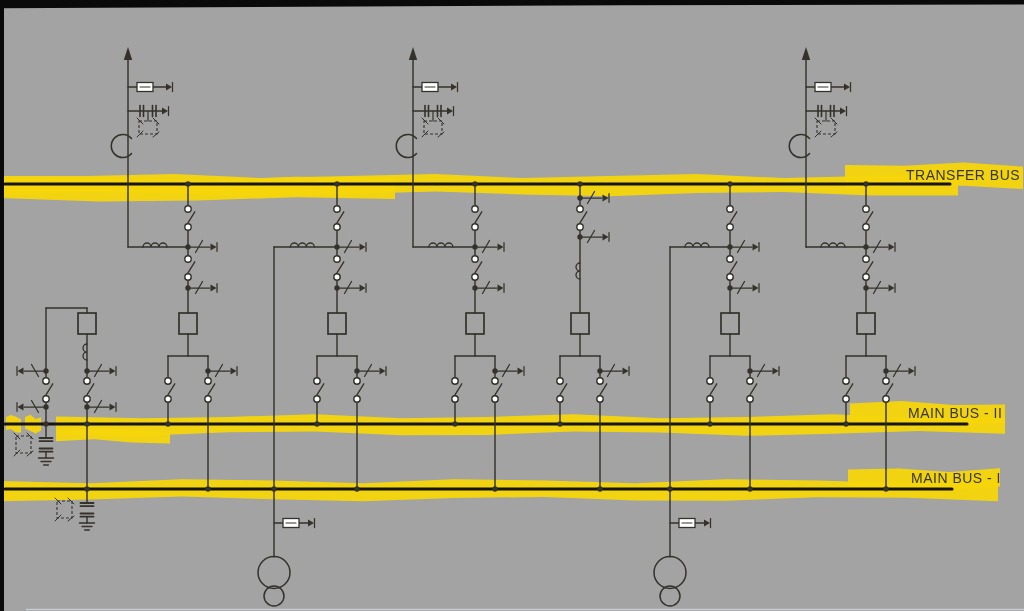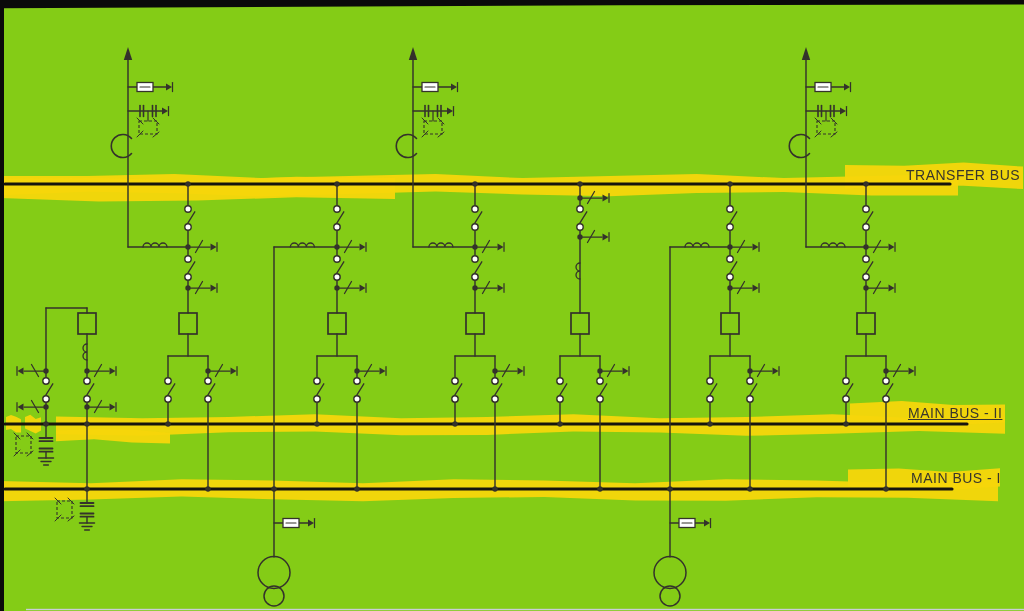--- a/index.html
+++ b/index.html
@@ -1,21 +1,21 @@
 <!DOCTYPE html>
 <html><head>
 <meta charset="utf-8">
 <style>
   html,body{margin:0;padding:0;background:#ffffff;}
-  .stage{position:relative;width:1024px;height:611px;background:#84cc16;overflow:hidden;
+  .stage{position:relative;width:1024px;height:611px;background:#a3a3a3;overflow:hidden;
          font-family:"Liberation Sans",sans-serif;}
   .stage svg{position:absolute;left:0;top:0;}
   .bus-label{position:absolute;font-size:14px;letter-spacing:.5px;color:#38362c;white-space:nowrap;z-index:3;}
   #lbl-transfer{left:906px;top:167px;}
-  #lbl-mb2{left:908px;top:405px;text-decoration:underline;}
+  #lbl-mb2{left:908px;top:405px;}
   #lbl-mb1{left:911px;top:470px;}
 </style>
 </head>
 <body>
 
 <div class="stage">
   <svg id="svg-diagram" width="1024" height="611" viewBox="0 0 1024 611">
       <g>
         <path d="M 0 176 L 87.1 176.1 L 174.2 173.9 L 261.3 178.0 L 348.4 176.1 L 435.5 173.9 L 522.5 178.1 L 609.6 176.0 L 696.7 173.9 L 783.8 178.1 L 870.9 176.0 L 958.0 173.9 L 958.0 195.6 L 870.9 195.6 L 783.8 192.0 L 696.7 192.9 L 609.6 196.3 L 522.5 194.5 L 435.5 191.6 L 348.4 194.1 L 261.3 196.4 L 174.2 193.3 L 87.1 191.8 L 0.0 195.3 Z" fill="#f6d60b" fill-opacity="0.95"></path>
         <path d="M 0 178.5 L 98.8 178.1 L 197.5 180.8 L 296.3 176.7 L 395.0 178.1 L 395.0 199.0 L 296.3 197.2 L 197.5 200.6 L 98.8 201.5 L 0.0 197.9 Z" fill="#f6d60b" fill-opacity="0.95"></path>

